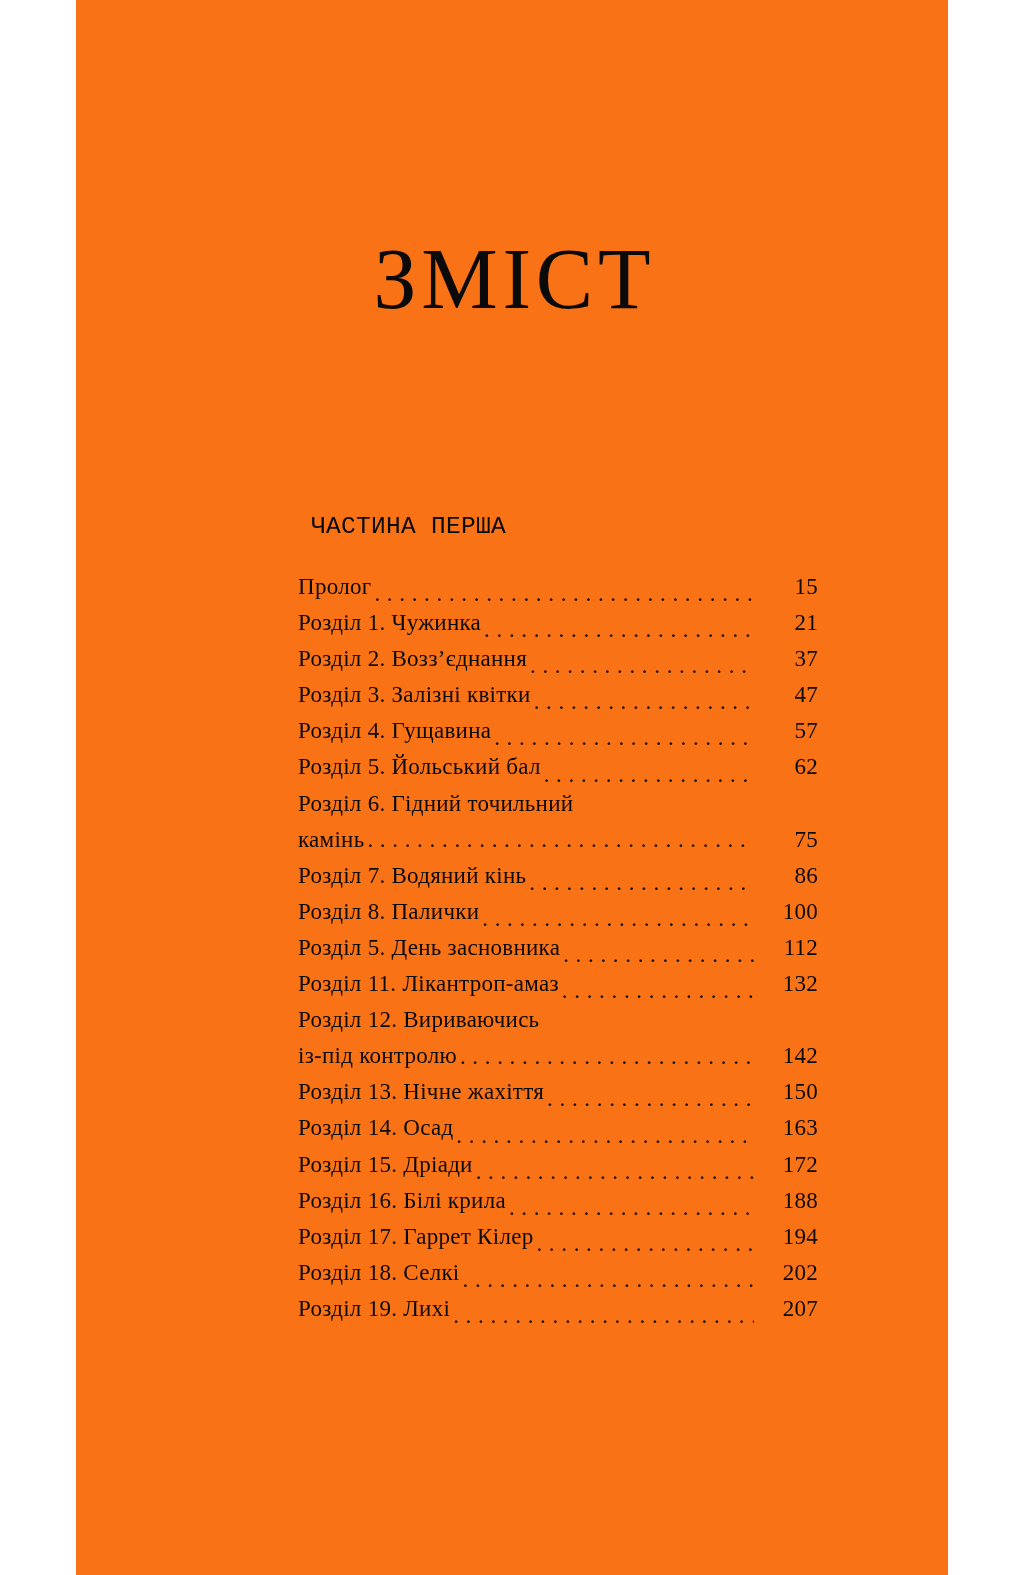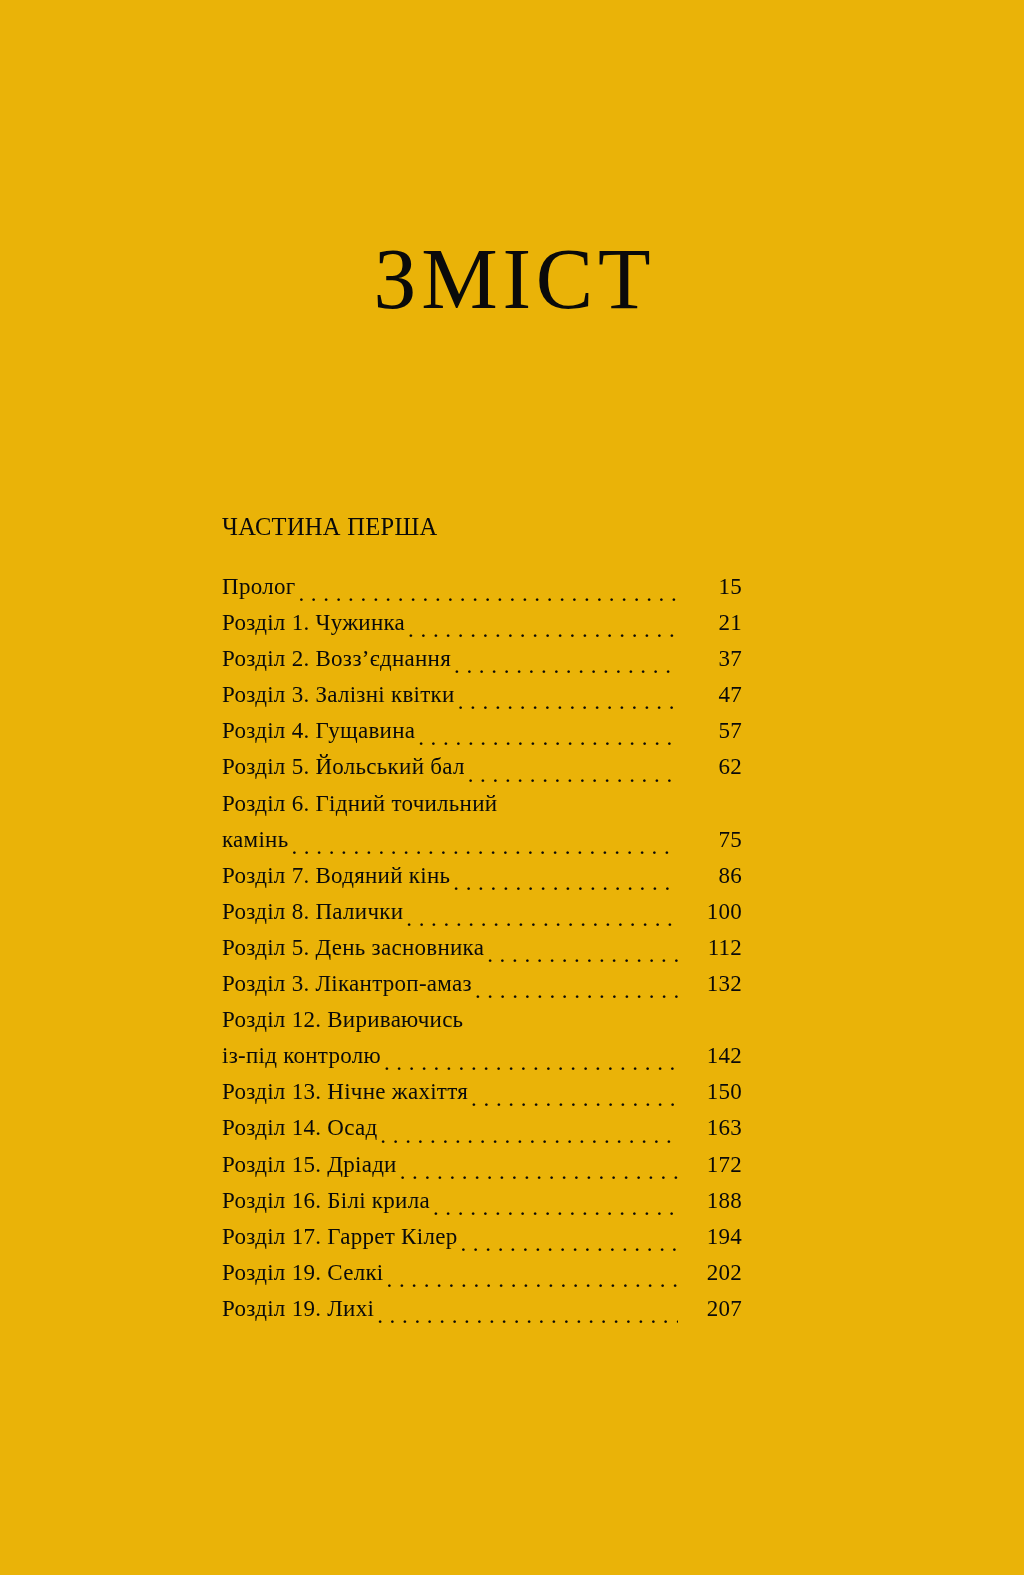--- a/index.html
+++ b/index.html
@@ -4,23 +4,23 @@
 <title>Зміст</title>
 <style>
   html, body {
     margin: 0;
     padding: 0;
     background: #ffffff;
   }
 
   .page {
     position: relative;
-    width: 1024px;
+    width: 872px;
     height: 1575px;
-    background: #eab308;
+    background: #f97316;
     margin: 0 auto;
     overflow: hidden;
     font-family: "Liberation Serif", "DejaVu Serif", serif;
     color: #000000;
     -webkit-font-smoothing: antialiased;
   }
 
   
   .toc-title {
     position: absolute;
@@ -39,26 +39,26 @@
 
   
   .toc-body {
     position: absolute;
     left: 222px;
     top: 512px;
     width: 520px;
   }
 
   .part-heading {
-    font-family: Liberation Serif, serif;
+    font-family: Liberation Mono, monospace;
     font-size: 24.5px;
     line-height: 30px;
     letter-spacing: 0.012em;
     color: #0a0a0a;
-    margin: 0 0 27px 0;
+    margin: 0 0 27px 13px;
     white-space: nowrap;
   }
 
   
   .toc-list {
     list-style: none;
     margin: 0;
     padding: 0;
   }
 
@@ -112,21 +112,21 @@
 
   
   .entry-wrap-first {
     display: block;
     white-space: nowrap;
     font-family: Liberation Serif, serif;
   }
 
   .entry-wrap-second {
     display: flex;
-    align-items: flex-end;
+    align-items: center;
     width: 100%;
   }
 </style>
 </head>
 <body>
 
 <div class="page">
 
   <h1 class="toc-title">ЗМІСТ</h1>
 
@@ -201,21 +201,21 @@
         </li>
         <li class="toc-entry">
           <span class="entry-row">
             <span class="entry-title">Розділ 5. День засновника</span>
             <span class="leader"></span>
             <span class="entry-page">112</span>
           </span>
         </li>
         <li class="toc-entry">
           <span class="entry-row">
-            <span class="entry-title">Розділ 3. Лікантроп-амаз</span>
+            <span class="entry-title">Розділ 11. Лікантроп-амаз</span>
             <span class="leader"></span>
             <span class="entry-page">132</span>
           </span>
         </li>
         <li class="toc-entry">
           <span class="entry-wrap-first">Розділ 12. Вириваючись</span>
           <span class="entry-wrap-second">
             <span class="entry-title">із-під контролю</span>
             <span class="leader"></span>
             <span class="entry-page">142</span>
@@ -251,21 +251,21 @@
         </li>
         <li class="toc-entry">
           <span class="entry-row">
             <span class="entry-title">Розділ 17. Гаррет Кілер</span>
             <span class="leader"></span>
             <span class="entry-page">194</span>
           </span>
         </li>
         <li class="toc-entry">
           <span class="entry-row">
-            <span class="entry-title">Розділ 19. Селкі</span>
+            <span class="entry-title">Розділ 18. Селкі</span>
             <span class="leader"></span>
             <span class="entry-page">202</span>
           </span>
         </li>
         <li class="toc-entry">
           <span class="entry-row">
             <span class="entry-title">Розділ 19. Лихі</span>
             <span class="leader"></span>
             <span class="entry-page">207</span>
           </span>

